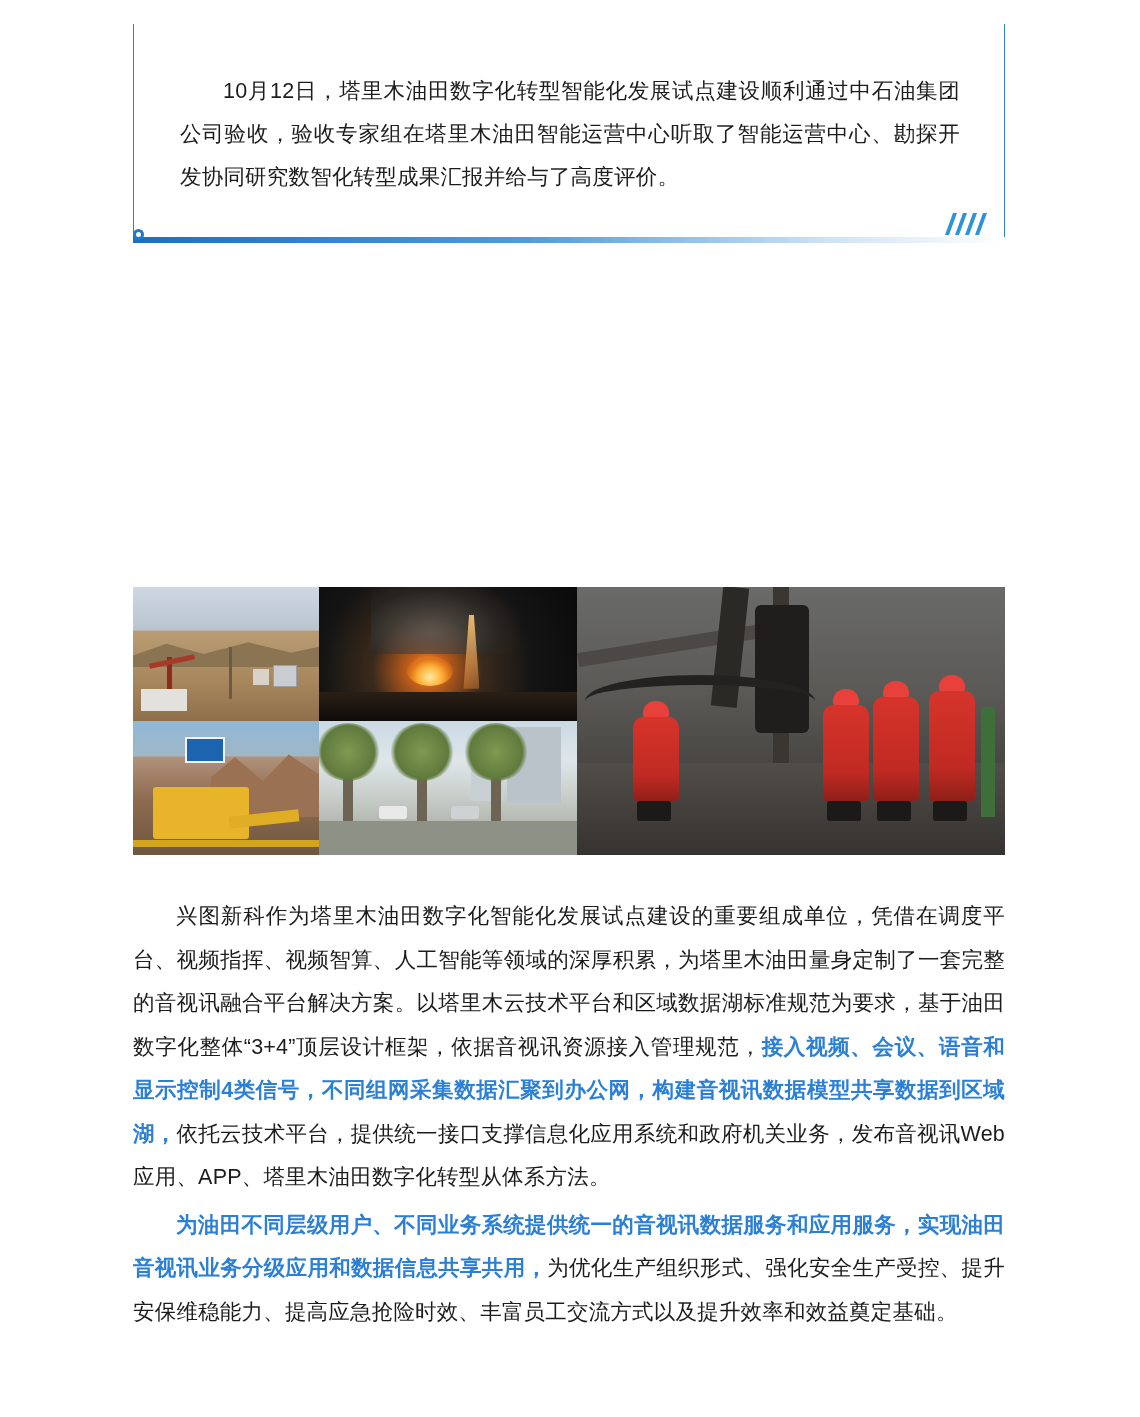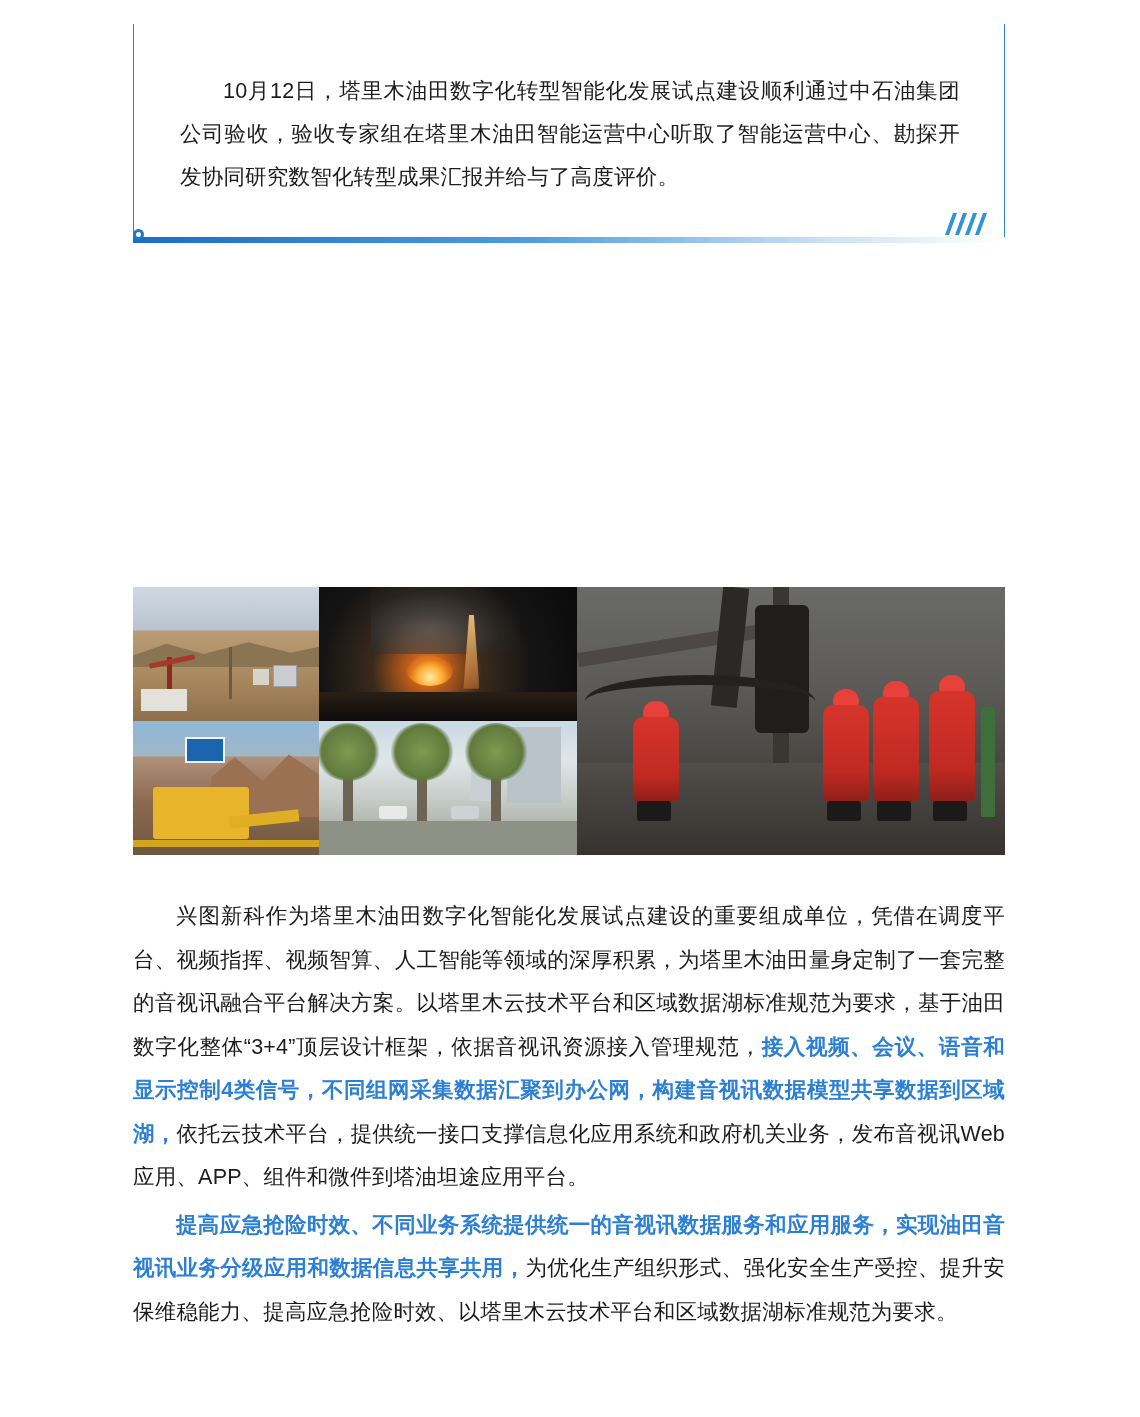--- a/index.html
+++ b/index.html
@@ -392,20 +392,20 @@
         <div class="boot bt2"></div>
       <div class="worker w3"></div>
         <div class="boot bt3"></div>
       <div class="worker w4"></div>
         <div class="boot bt4"></div>
     </div>
   </div>
 
   <div class="body-text">
     <p class="para">
-      <span>兴图新科作为塔里木油田数字化智能化发展试点建设的重要组成单位，凭借在调度平台、视频指挥、视频智算、人工智能等领域的深厚积累，为塔里木油田量身定制了一套完整的音视讯融合平台解决方案。以塔里木云技术平台和区域数据湖标准规范为要求，基于油田数字化整体“3+4”顶层设计框架，依据音视讯资源接入管理规范，</span><span class="blue">接入视频、会议、语音和显示控制4类信号，不同组网采集数据汇聚到办公网，构建音视讯数据模型共享数据到区域湖，</span><span>依托云技术平台，提供统一接口支撑信息化应用系统和政府机关业务，发布音视讯Web应用、APP、组件和微件到塔油坦途应用平台。</span>
+      <span>兴图新科作为塔里木油田数字化智能化发展试点建设的重要组成单位，凭借在调度平台、视频指挥、视频智算、人工智能等领域的深厚积累，为塔里木油田量身定制了一套完整的音视讯融合平台解决方案。以塔里木云技术平台和区域数据湖标准规范为要求，基于油田数字化整体“3+4”顶层设计框架，依据音视讯资源接入管理规范，</span><span class="blue">接入视频、会议、语音和显示控制4类信号，不同组网采集数据汇聚到办公网，构建音视讯数据模型共享数据到区域湖，</span><span>依托云技术平台，提供统一接口支撑信息化应用系统和政府机关业务，发布音视讯Web应用、APP、塔里木油田数字化转型从体系方法。</span>
     </p>
     <p class="para">
-      <span class="blue">提高应急抢险时效、不同业务系统提供统一的音视讯数据服务和应用服务，实现油田音视讯业务分级应用和数据信息共享共用，</span><span>为优化生产组织形式、强化安全生产受控、提升安保维稳能力、提高应急抢险时效、以塔里木云技术平台和区域数据湖标准规范为要求。</span>
+      <span class="blue">为油田不同层级用户、不同业务系统提供统一的音视讯数据服务和应用服务，实现油田音视讯业务分级应用和数据信息共享共用，</span><span>为优化生产组织形式、强化安全生产受控、提升安保维稳能力、提高应急抢险时效、丰富员工交流方式以及提升效率和效益奠定基础。</span>
     </p>
   </div>
 
 </div>
 
 </body></html>

